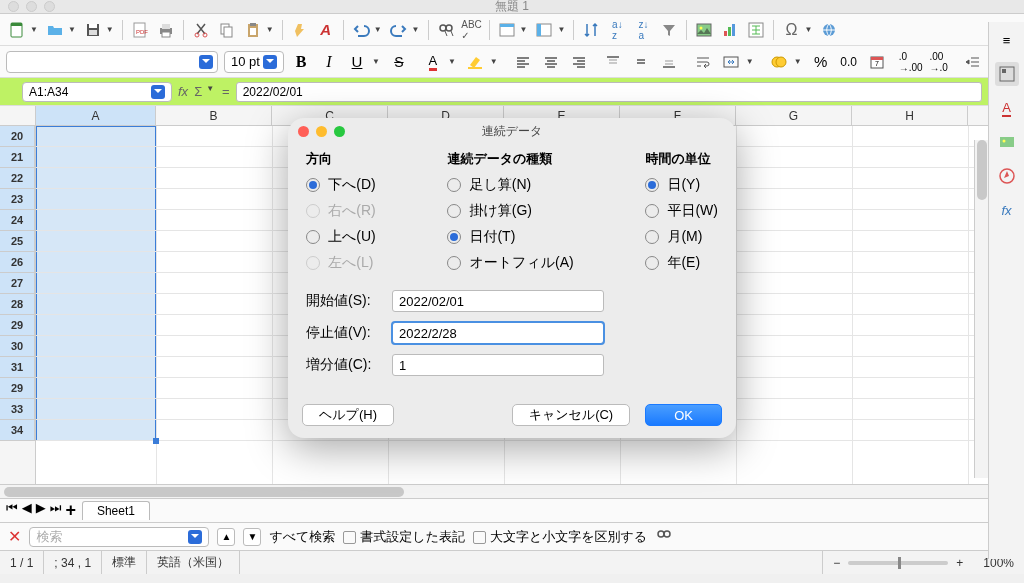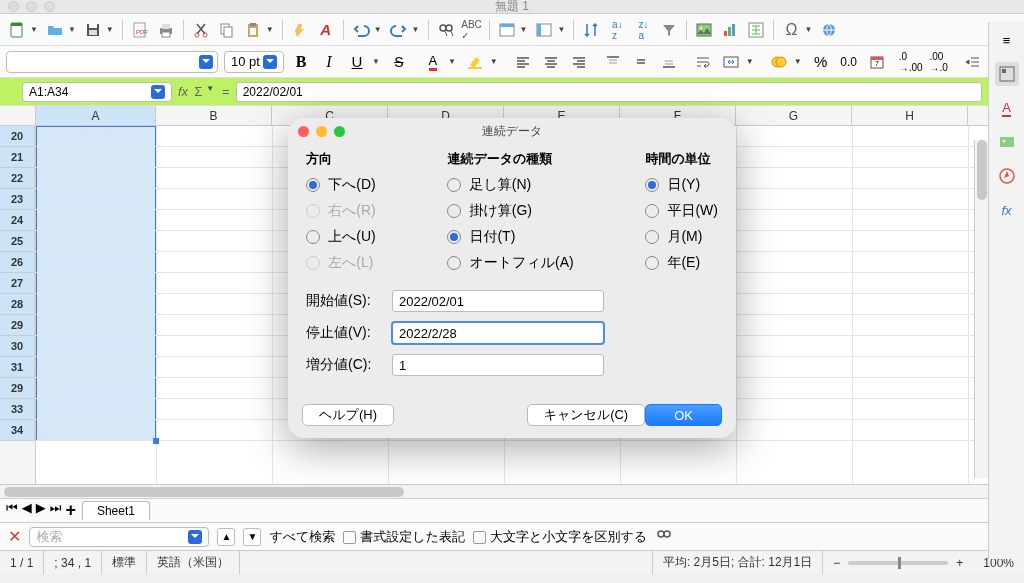--- a/index.html
+++ b/index.html
@@ -88,21 +88,21 @@
 .dialog .radio.sel .r::after { content: ""; width: 8px; height: 8px; background: #2b6cd9; border-radius: 50%; }
 .dialog .radio.dis { color: #aaa; }
 .dialog .radio.dis .r { border-color: #ccc; }
 .dialog .formrow { display: flex; align-items: center; margin: 10px 0; gap: 10px; }
 .dialog .formrow label { width: 76px; font-size: 14px; }
 .dialog .formrow input { width: 212px; height: 22px; border: 1px solid #bbb; border-radius: 3px; padding: 0 6px; font-size: 13px; background: #fff; }
 .dialog .formrow input.focus { outline: 2px solid #4a90e2; outline-offset: -1px; }
 .dialog .dbtns { display: flex; justify-content: space-between; padding: 0 14px; margin-top: 8px; }
 .dialog .dbtns .right { display: flex; }
 .dialog button { height: 22px; padding: 0 16px; border-radius: 5px; border: 1px solid #bbb; background: #fff; font-size: 13px; cursor: pointer; }
-.dialog button.primary { background: linear-gradient(#4a9eff,#1a7aff); border-color: #1a7aff; color: #fff; padding: 0 28px; }
+.dialog button.primary { background: linear-gradient(#4a9eff,#1a7aff); border-color: #1a7aff; color: #fff; padding: 0 28px; margin-left: 15px; }
 
 
 .bold { font-weight: 900; font-size: 16px; font-family: Georgia,serif; }
 .ital { font-style: italic; font-size: 16px; font-family: Georgia,serif; }
 .under { text-decoration: underline; font-size: 15px; }
 .strike { text-decoration: line-through; font-size: 14px; }
 
 .vscroll { position:absolute; right:36px; top:140px; width:14px; height:338px; background:#f3f3f3; border-left:1px solid #ccc; }
 .vscroll .thumb { position:absolute; top:0; left:2px; width:10px; height:60px; background:#c8c8c8; border-radius:5px; }
 </style>
@@ -508,21 +508,20 @@
         <circle cx="12" cy="8" r="3" fill="none" stroke="#555" stroke-width="1.5"></circle>
       </svg></span>
 </div>
 
 <div class="statusbar">
   <div>1 / 1</div>
   <div>; 34 , 1</div>
   <div>標準</div>
   <div>英語（米国）</div>
   <div class="flex"></div>
-  <div>平均: 2月5日; 合計: 12月1日</div>
   <div style="border:none">
       <span>−</span>
       <span class="zoomslider"></span>
       <span>+</span>
     </div>
   <div style="border:none">100%</div>
 </div>
 
 <div class="sidebar">
   <div class="sidebtn">≡</div>

